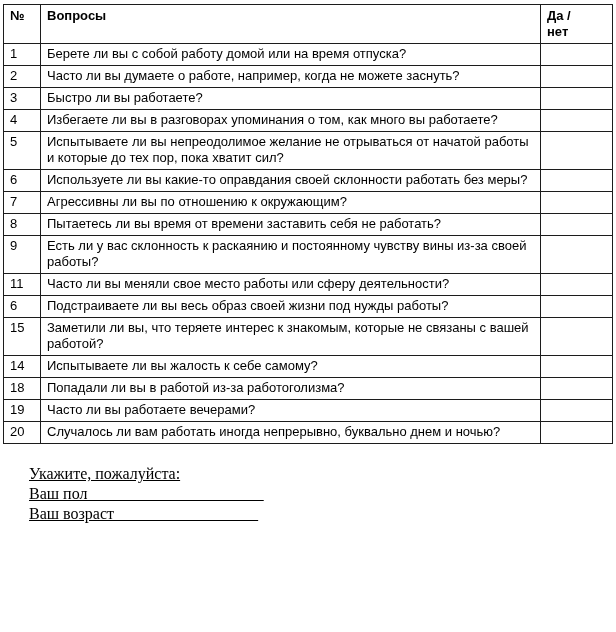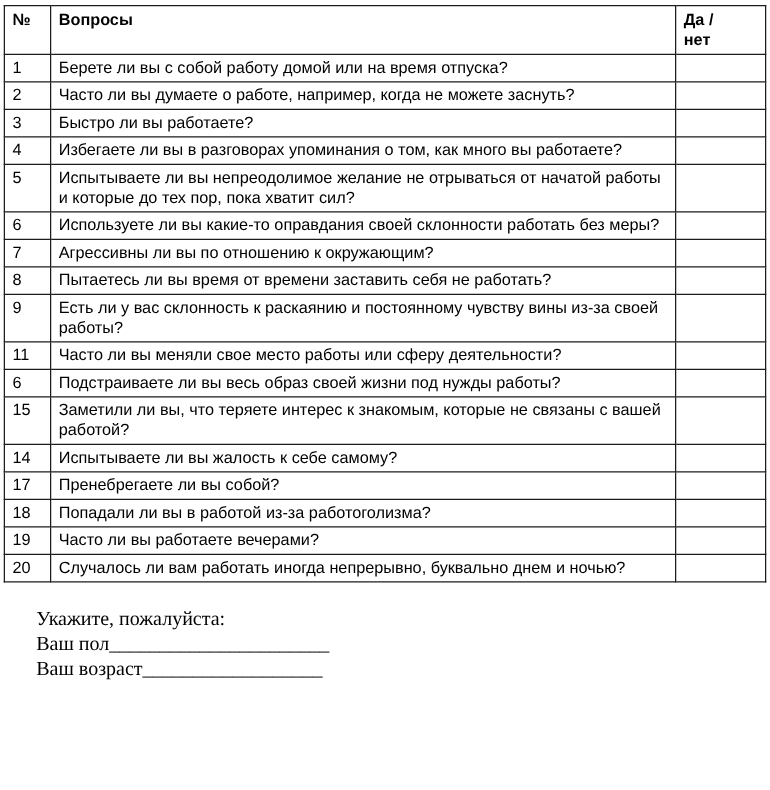--- a/index.html
+++ b/index.html
@@ -42,20 +42,21 @@
   td.num { padding-left: 8px; }
   th.h-ans { white-space: pre-line; }
   .footer {
     margin: 20px 0 0 26px;
     font-family: "Liberation Serif", serif;
     font-size: 16px;
     line-height: 19px;
   }
   .footer p {
     margin: 0 0 1px 0;
+    text-decoration: underline;
   }
 </style>
 </head>
 <body>
 
 <div class="page">
 
   <table class="questionnaire">
     <colgroup>
       <col class="c-num">
@@ -145,25 +146,20 @@
     </tr>
 
     <tr>
       <td class="num">14</td>
       <td class="q">Испытываете ли вы жалость к себе самому?</td>
       <td class="a"></td>
     </tr>
 
 
 
-    <tr>
-      <td class="num">17</td>
-      <td class="q">Пренебрегаете ли вы собой?</td>
-      <td class="a"></td>
-    </tr>
 
     <tr>
       <td class="num">18</td>
       <td class="q">Попадали ли вы в работой из-за работоголизма?</td>
       <td class="a"></td>
     </tr>
 
     <tr>
       <td class="num">19</td>
       <td class="q">Часто ли вы работаете вечерами?</td>

